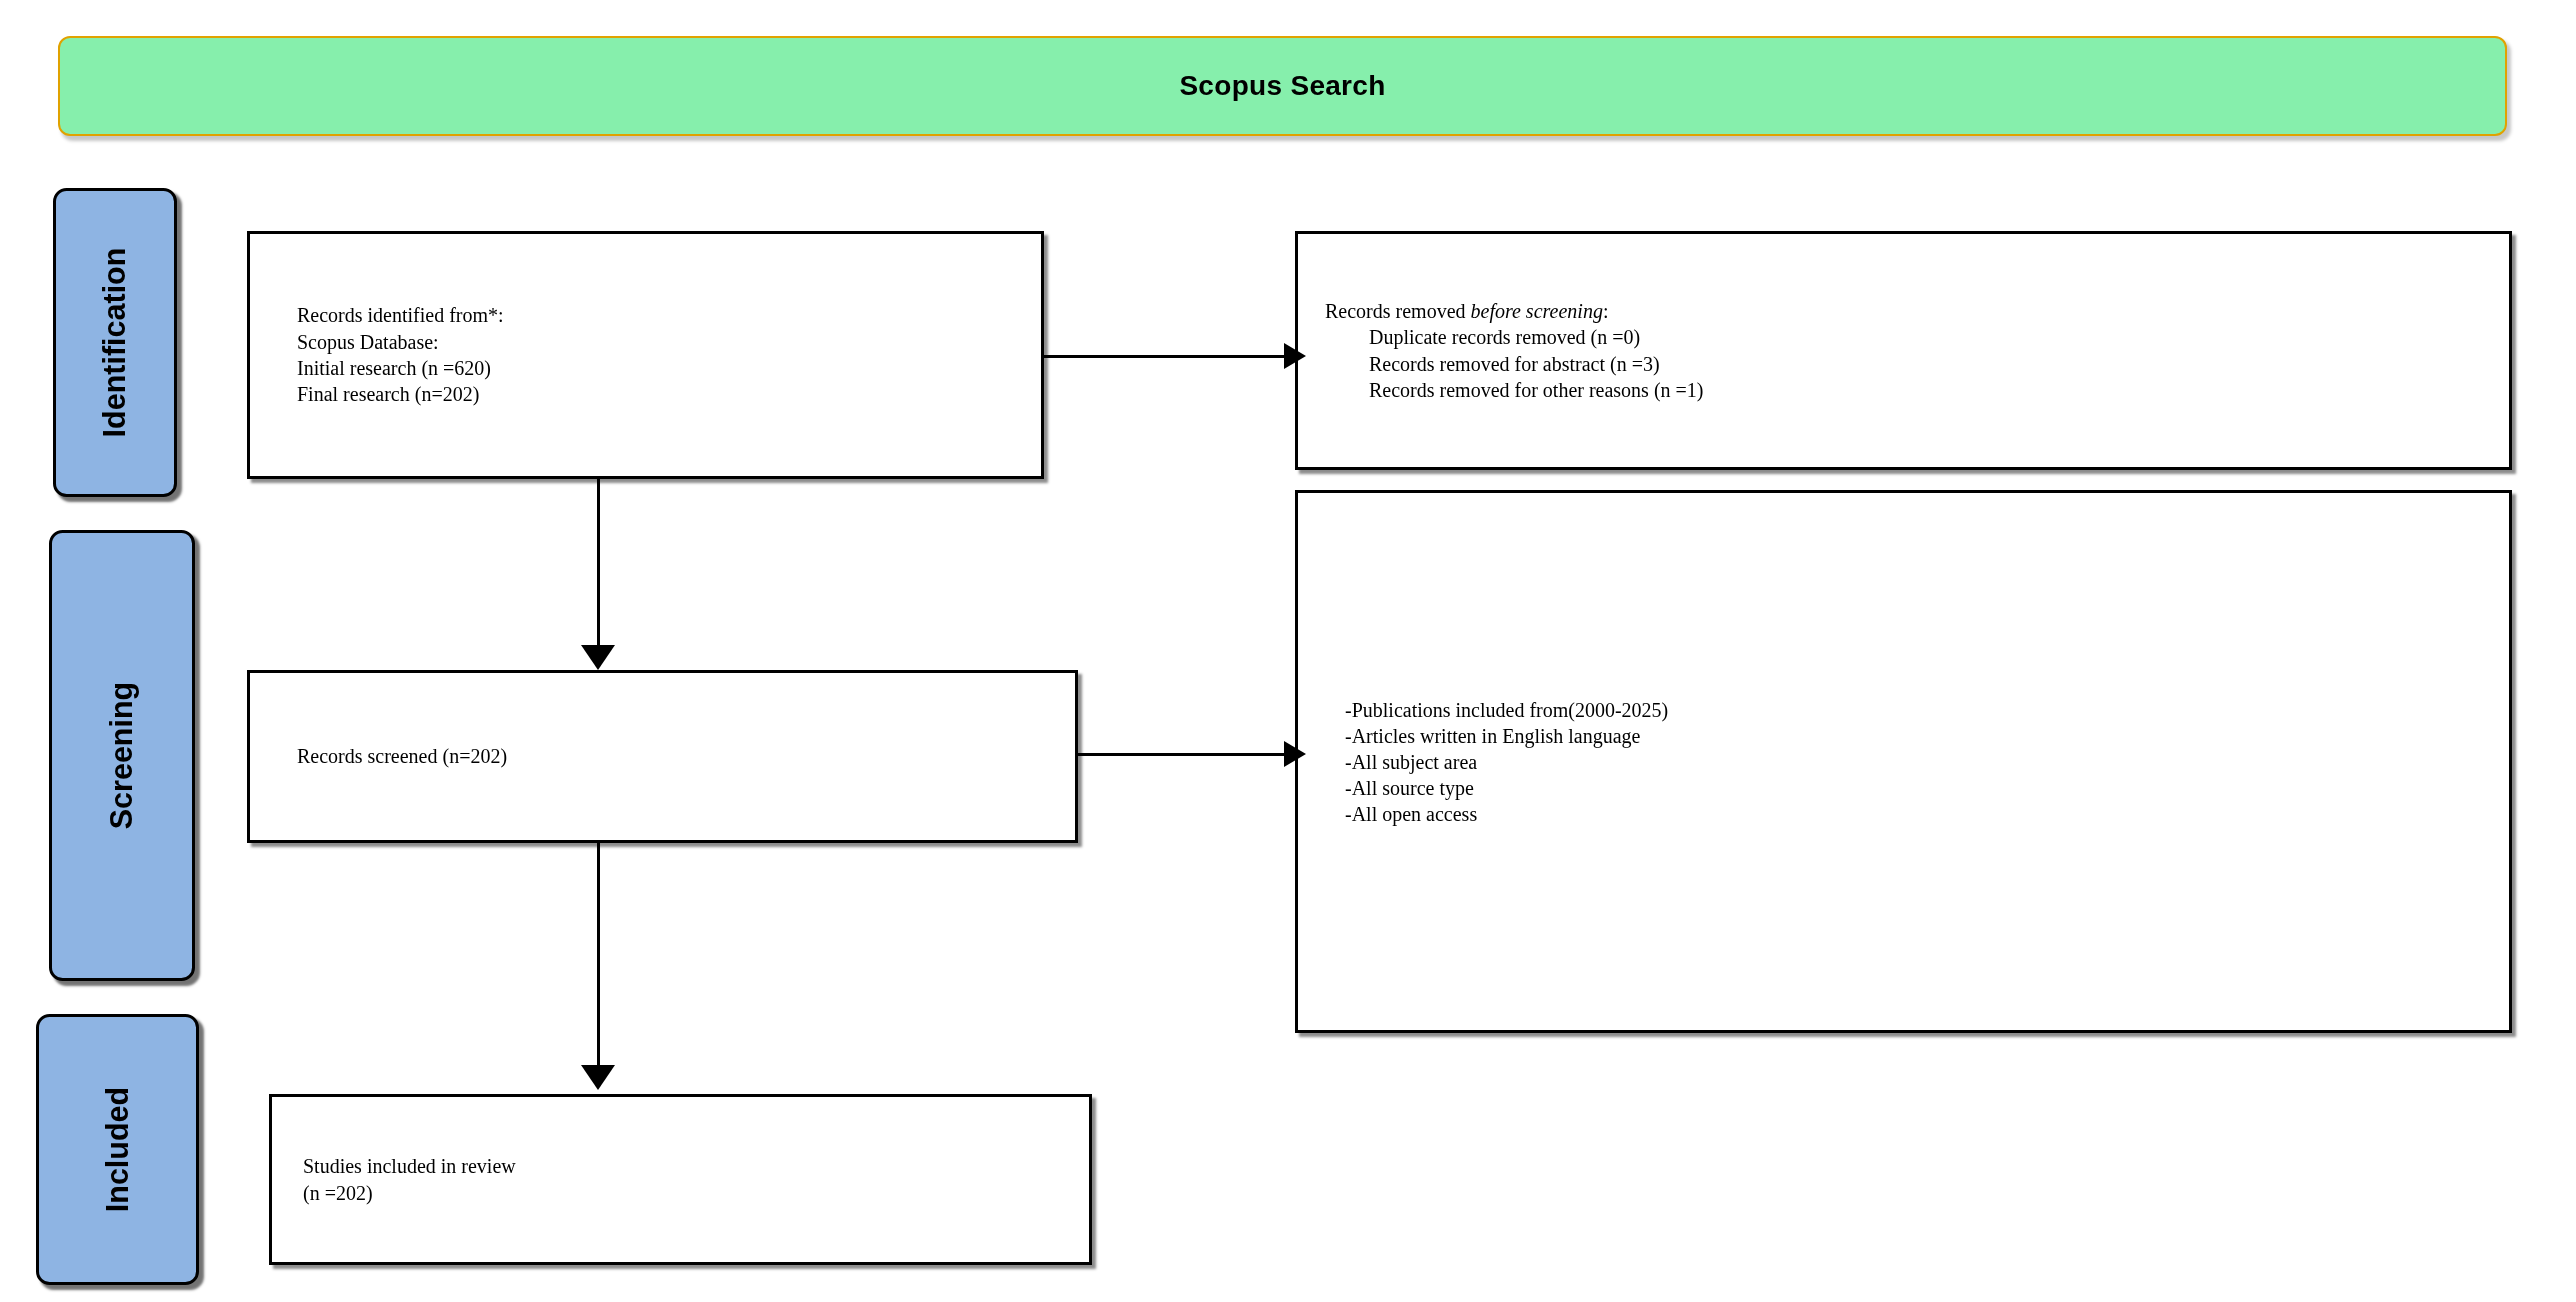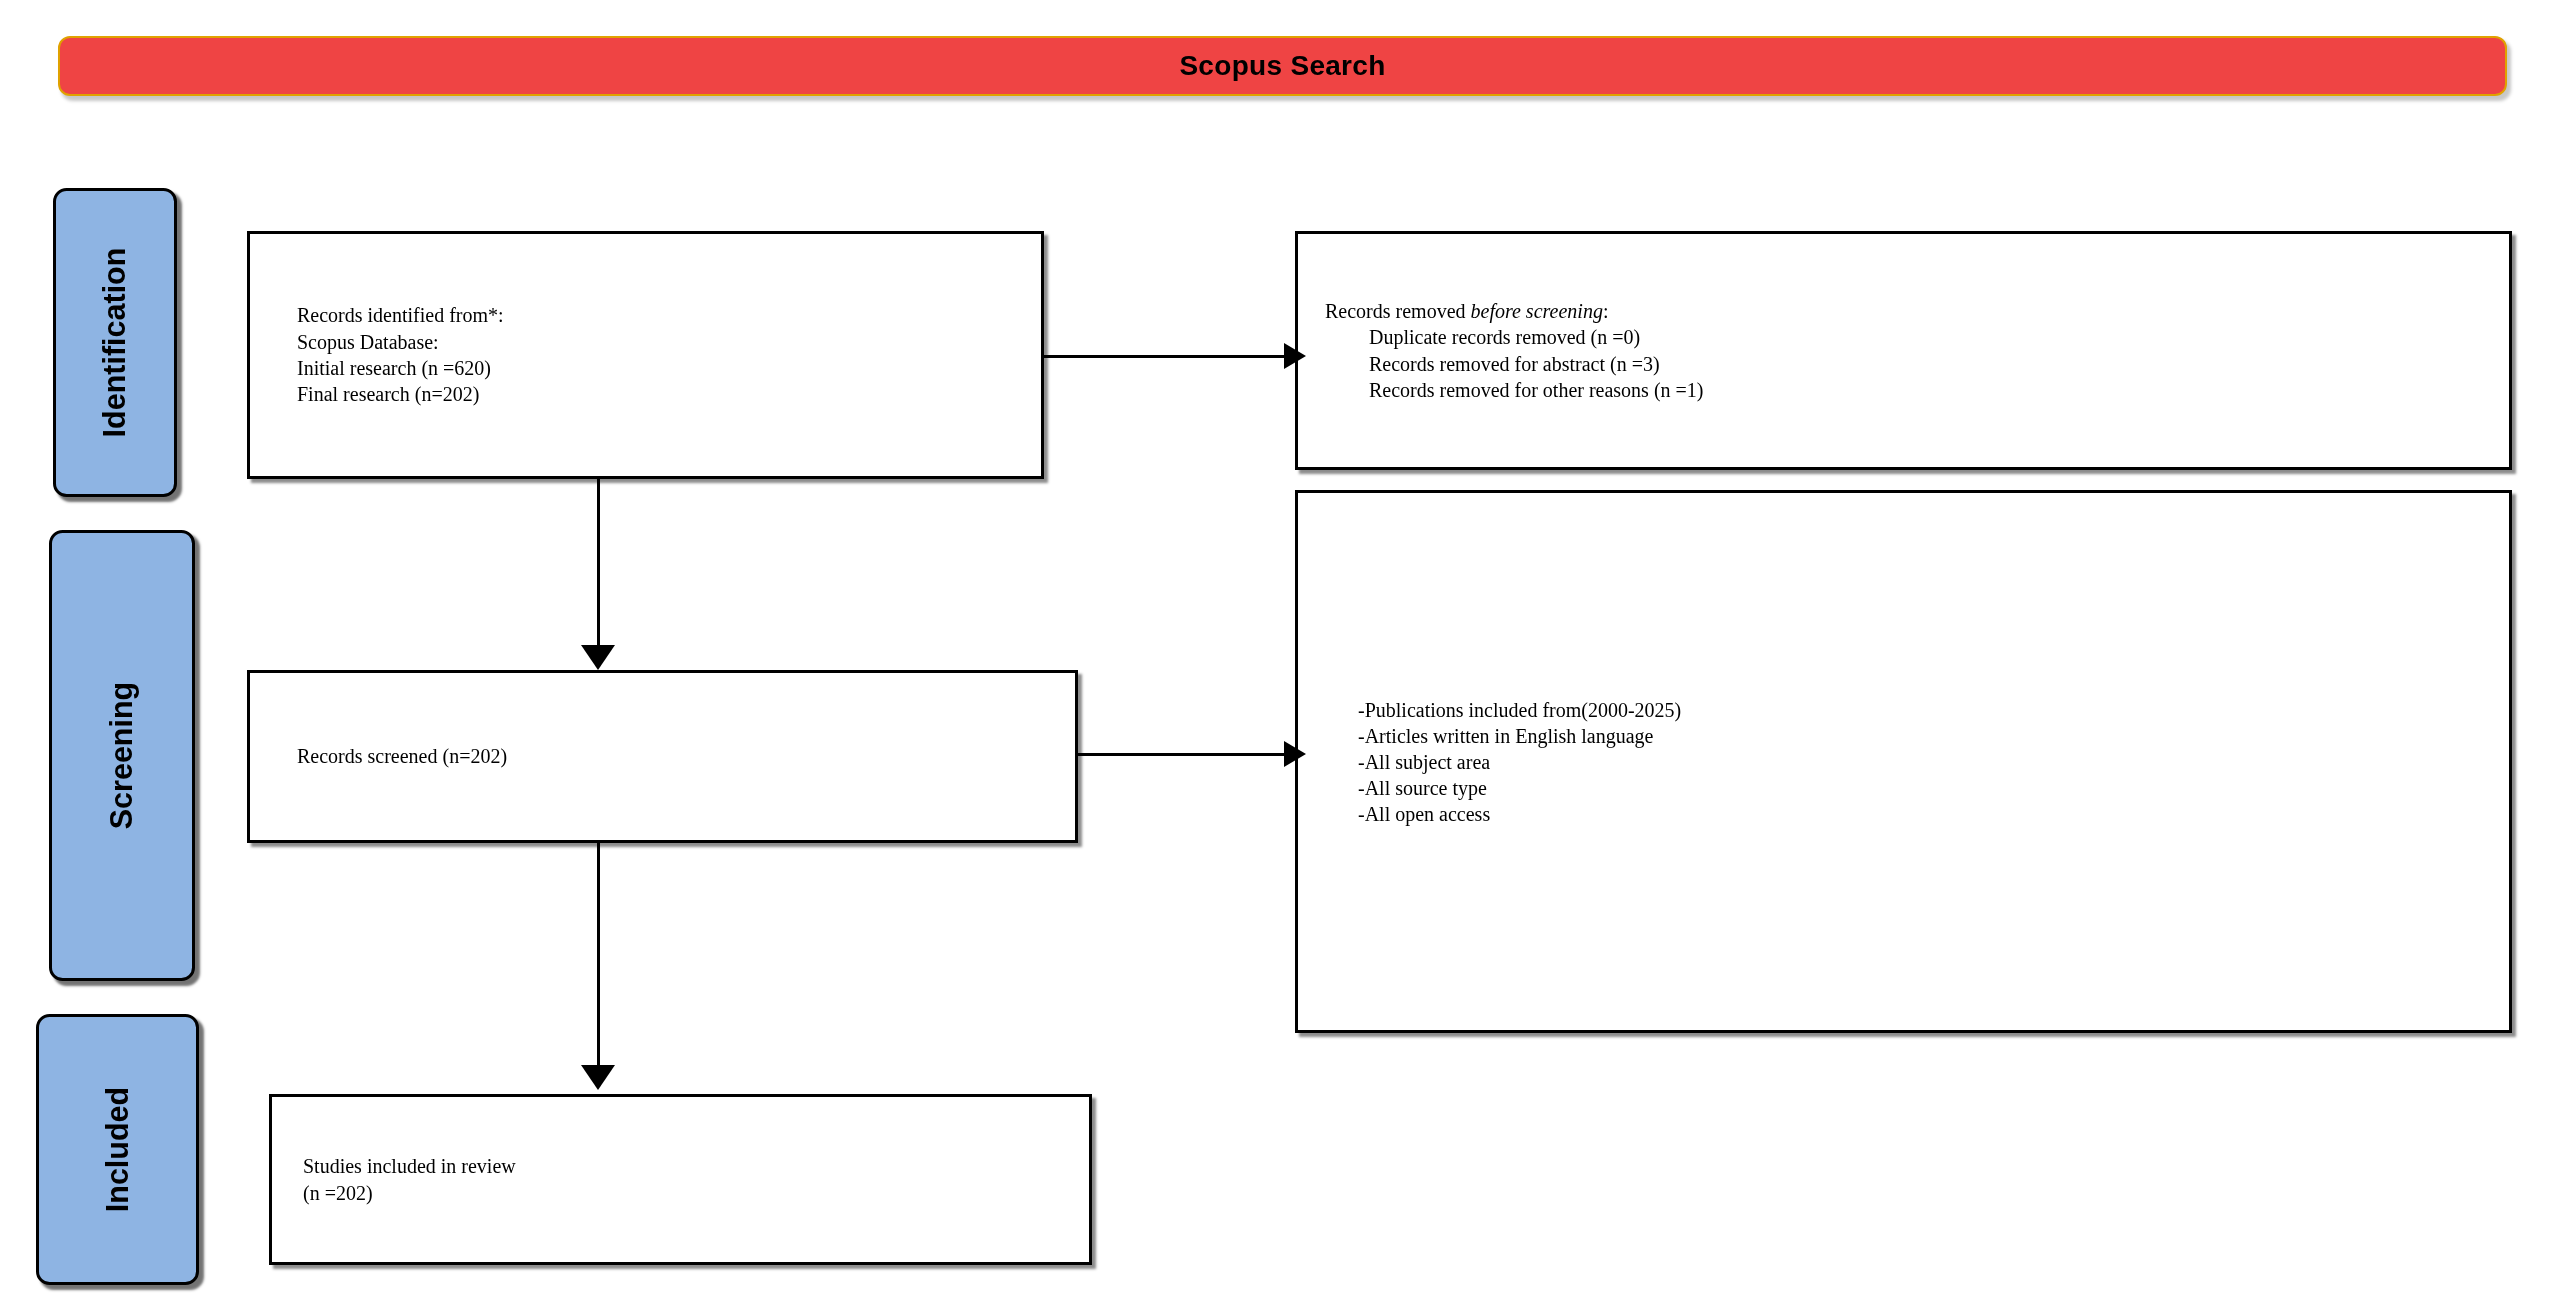--- a/index.html
+++ b/index.html
@@ -15,22 +15,22 @@
     overflow: hidden;
     font-family: "Liberation Serif", "DejaVu Serif", serif;
   }
 
   
   .header-banner {
     position: absolute;
     left: 58px;
     top: 36px;
     width: 2449px;
-    height: 60px;
-    background: #ef4444;
+    height: 100px;
+    background: #86efac;
     border: 2.5px solid #e0a200;
     border-radius: 12px;
     box-shadow: 3.4px 4.2px 3.4px rgba(0,0,0,0.22);
     display: flex;
     align-items: center;
     justify-content: center;
     box-sizing: border-box;
   }
   .header-title {
     font-family: "Liberation Sans", "DejaVu Sans", sans-serif;
@@ -82,21 +82,21 @@
     color: #000000;
     padding: 0 22px;
   }
   .flow-text .indent { display: block; padding-left: 44px; }
   .flow-text .ital { font-style: italic; }
   .flow-line { display: block; }
 
   #box-identified   { left: 247px;  top: 231px;  width: 797px;  height: 248px; }
   #box-removed      { left: 1295px; top: 231px;  width: 1217px; height: 239px; }
   #box-screened     { left: 247px;  top: 670px;  width: 831px;  height: 173px; }
-  #box-criteria     { left: 1295px; top: 490px;  width: 1217px; height: 543px; padding-left: 13px; }
+  #box-criteria     { left: 1295px; top: 490px;  width: 1217px; height: 543px; }
   #box-included     { left: 269px;  top: 1094px; width: 823px;  height: 171px; }
 
   #box-identified .flow-text { padding-left: 47px; }
   #box-screened   .flow-text { padding-left: 47px; }
   #box-included   .flow-text { padding-left: 31px; }
   #box-removed    .flow-text { padding-left: 27px; }
   #box-criteria   .flow-text { padding-left: 47px; line-height: 1.30; }
 
   
   .conn-h {

